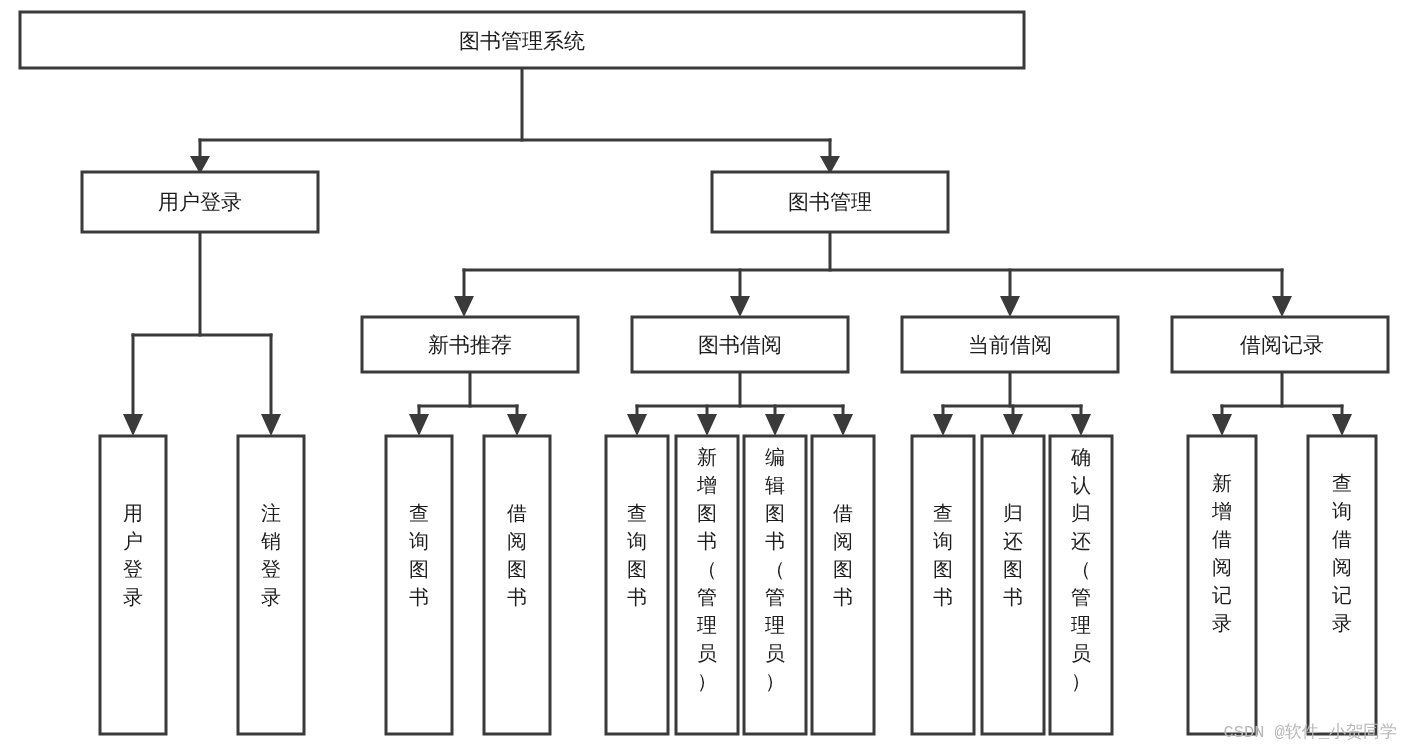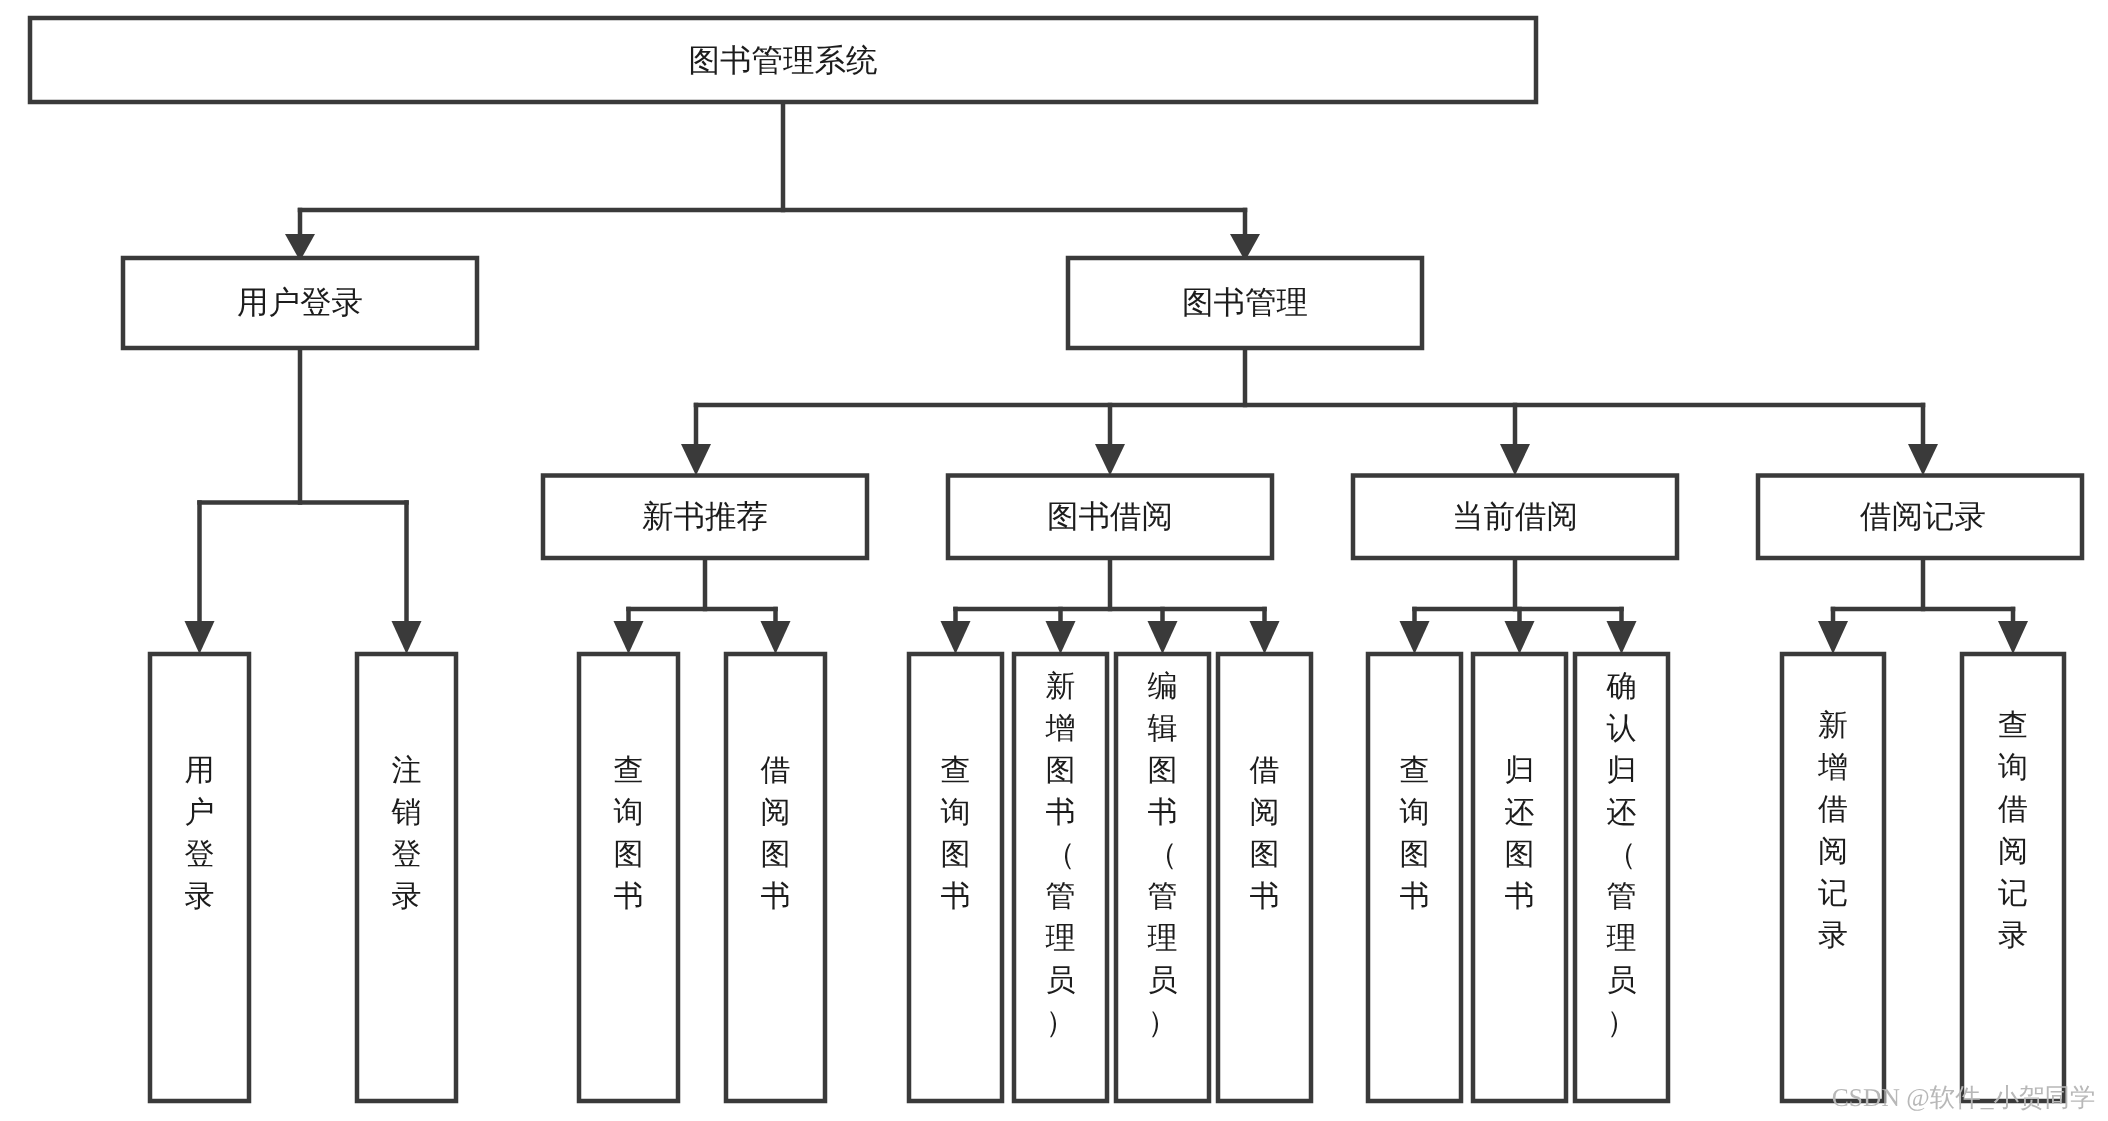--- a/index.html
+++ b/index.html
@@ -52,21 +52,21 @@
   .node-label-v {
     font-family: "Liberation Sans", "DejaVu Sans", sans-serif;
     font-size: 20px;
     fill: #1c1c1c;
     text-anchor: middle;
   }
   .watermark {
     position: absolute;
     right: 8px;
     bottom: 4px;
-    font-family: Liberation Serif, serif;
+    font-family: Liberation Mono, monospace;
     font-size: 17px;
     color: #b8b8b8;
     white-space: nowrap;
     user-select: none;
   }
 </style>
 </head>
 <body>
 
 <div id="diagram-root">

